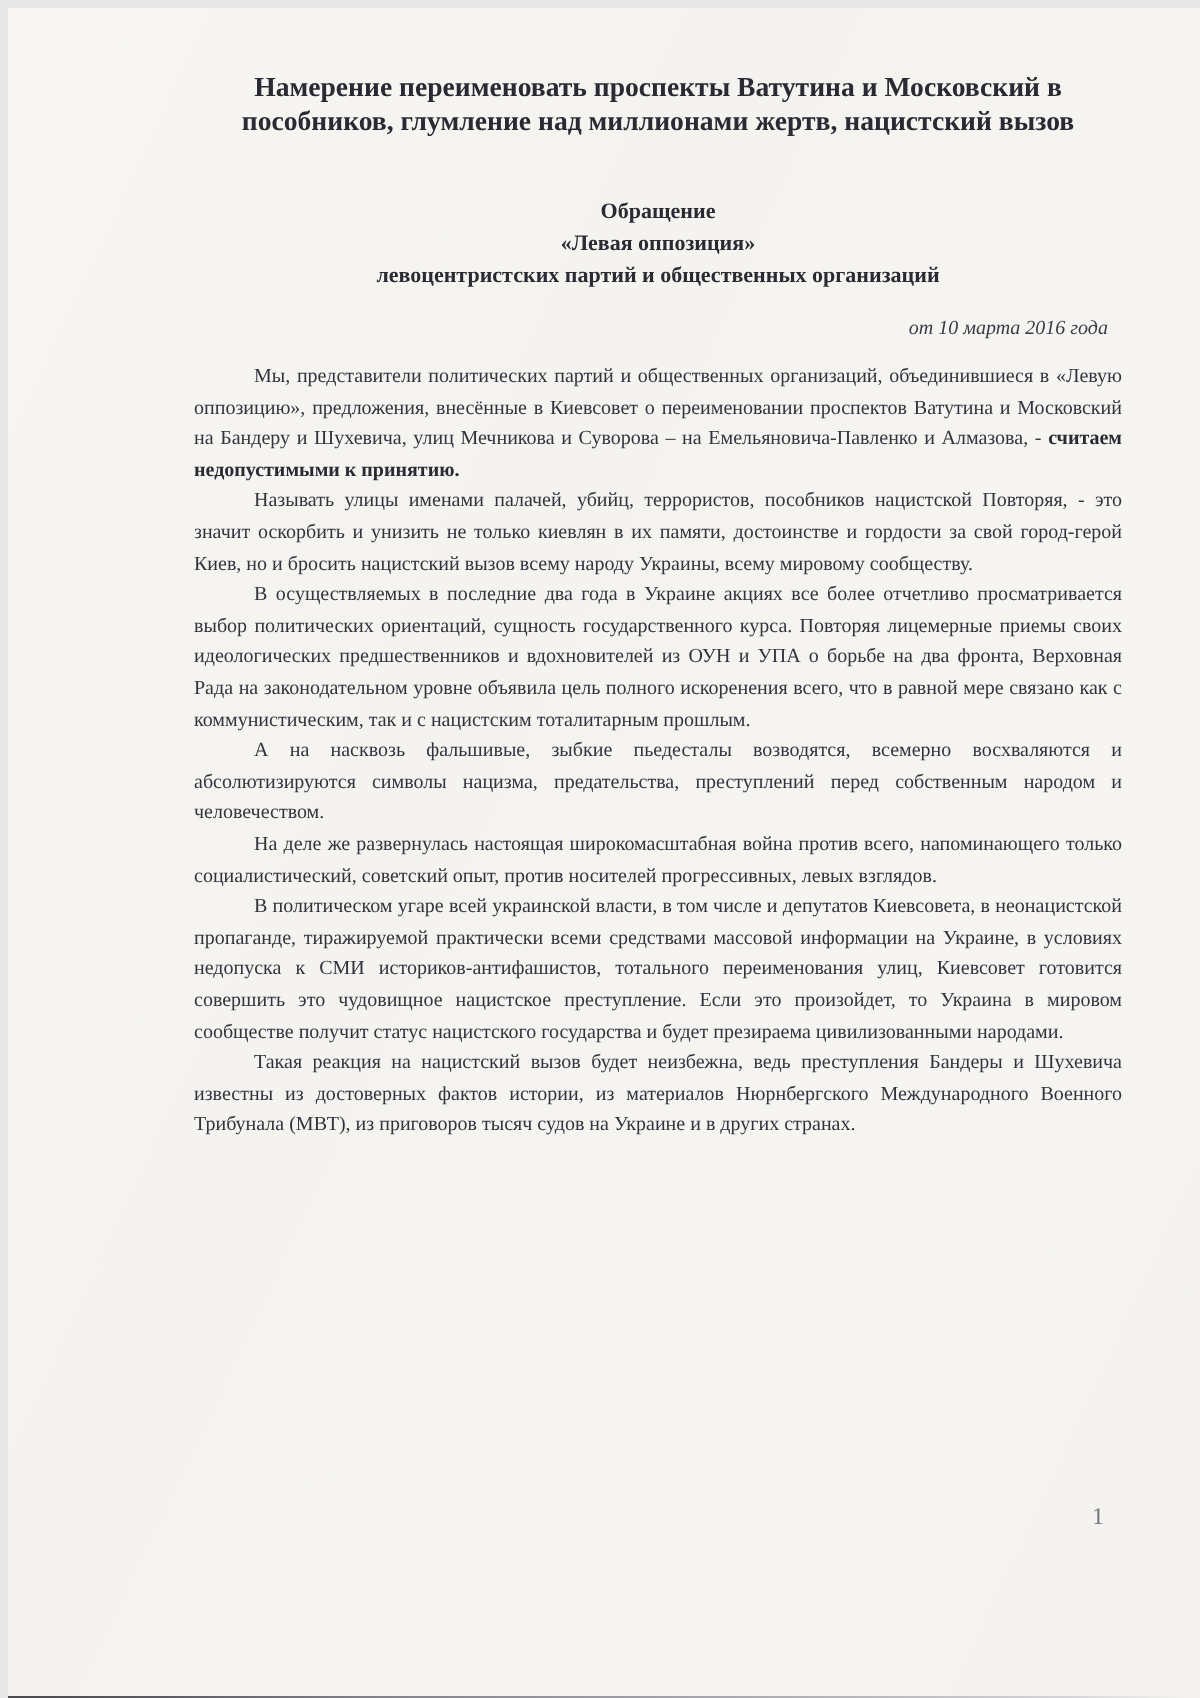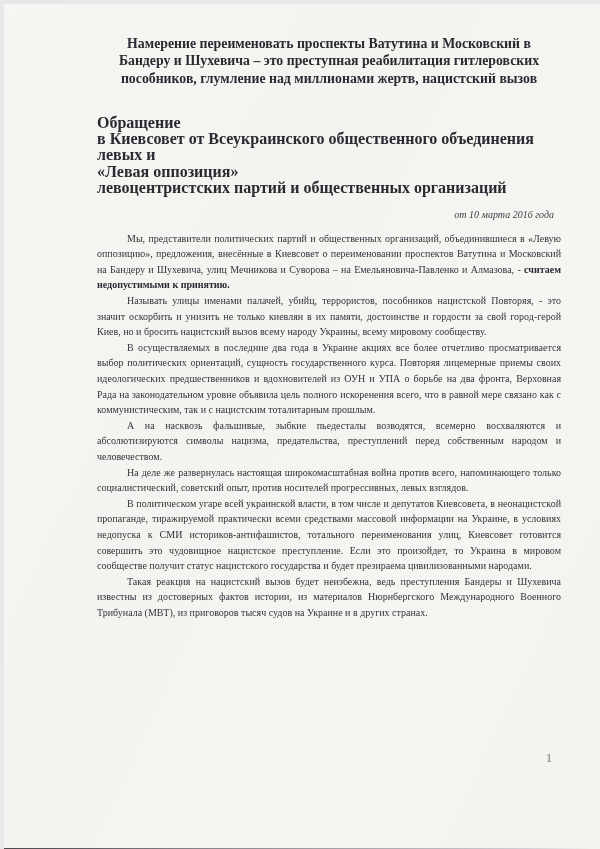--- a/index.html
+++ b/index.html
@@ -27,23 +27,23 @@
     padding-top: 31px;
     font-weight: bold;
     font-size: 13.8px;
     line-height: 17.4px;
     text-align: center;
     color: #2a2a33;
   }
   .appeal-heading {
     margin-top: 28px;
     font-weight: bold;
-    font-size: 16px;
+    font-size: 11px;
     line-height: 16.1px;
-    text-align: left;
+    text-align: center;
     color: #2a2a33;
   }
   .date-line {
     margin-top: 13px;
     padding-right: 7px;
     font-style: italic;
     font-size: 10px;
     text-align: right;
     color: #3a3a44;
   }
@@ -81,27 +81,25 @@
   }
 </style>
 </head>
 <body>
 
 <div class="page">
   <div class="content">
 
     <div class="title-block">
       <div>Намерение переименовать проспекты Ватутина и Московский в</div>
-      <div>Бандеру и Шухевича – это преступная реабилитация гитлеровских</div>
       <div>пособников, глумление над миллионами жертв, нацистский вызов</div>
     </div>
 
     <div class="appeal-heading">
       <div>Обращение</div>
-      <div>в Киевсовет от Всеукраинского общественного объединения левых и</div>
       <div>«Левая оппозиция»</div>
       <div>левоцентристских партий и общественных организаций</div>
     </div>
 
     <div class="date-line">от 10 марта 2016 года</div>
 
     <div class="body-text">
       <p><span>Мы, представители политических партий и общественных организаций, объединившиеся в «Левую оппозицию», предложения, внесённые в Киевсовет о переименовании проспектов Ватутина и Московский на Бандеру и Шухевича, улиц Мечникова и Суворова – на Емельяновича-Павленко и Алмазова, - </span><b>считаем недопустимыми к принятию.</b></p>
       <p><span>Называть улицы именами палачей, убийц, террористов, пособников нацистской Повторяя, - это значит оскорбить и унизить не только киевлян в их памяти, достоинстве и гордости за свой город-герой Киев, но и бросить нацистский вызов всему народу Украины, всему мировому сообществу.</span><b></b></p>
       <p><span>В осуществляемых в последние два года в Украине акциях все более отчетливо просматривается выбор политических ориентаций, сущность государственного курса. Повторяя лицемерные приемы своих идеологических предшественников и вдохновителей из ОУН и УПА о борьбе на два фронта, Верховная Рада на законодательном уровне объявила цель полного искоренения всего, что в равной мере связано как с коммунистическим, так и с нацистским тоталитарным прошлым.</span><b></b></p>

